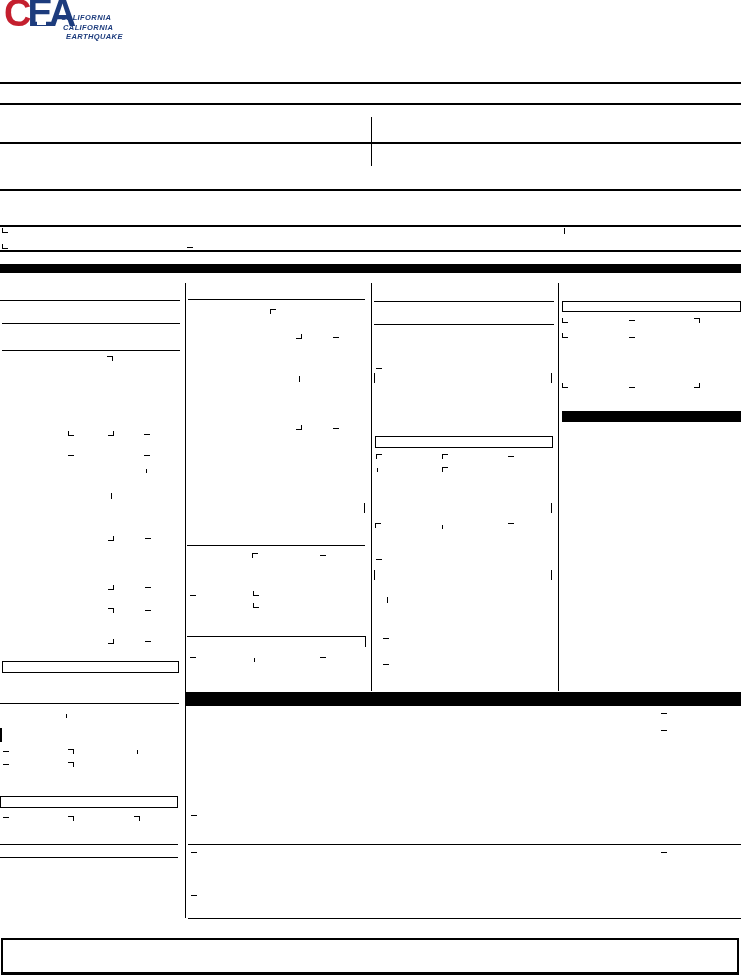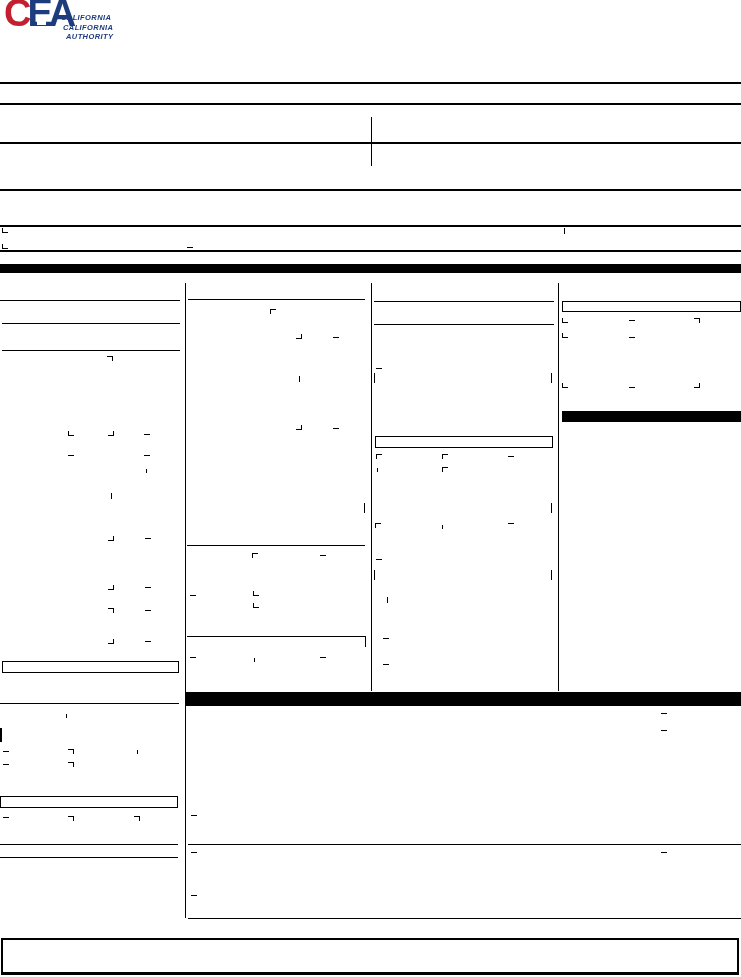--- a/index.html
+++ b/index.html
@@ -50,21 +50,21 @@
 <div class="page">
 
   <div class="logo">
     <div class="monogram">
       <span class="mc" style="color: rgb(196, 31, 46);">C</span><span class="me" style="color: rgb(29, 60, 125);">E</span><span class="ma" style="color: rgb(29, 60, 125);">A</span>
       <span class="house"></span>
     </div>
     <div class="tagline" style="color: rgb(29, 60, 125); margin-top: 12px;">
       <div>CALIFORNIA</div>
       <div>CALIFORNIA</div>
-      <div>AUTHORITY</div>
+      <div>EARTHQUAKE</div>
     </div>
   </div>
 
   <div class="canvas">
       <div class="hline" style="left: 0px; top: 82px; width: 741px; height: 2px; background: rgb(0, 0, 0);"></div>
       <div class="hline" style="left: 0px; top: 103px; width: 741px; height: 2px; background: rgb(0, 0, 0);"></div>
       <div class="hline" style="left: 0px; top: 142px; width: 741px; height: 2px; background: rgb(0, 0, 0);"></div>
       <div class="hline" style="left: 0px; top: 189px; width: 741px; height: 2px; background: rgb(0, 0, 0);"></div>
       <div class="hline" style="left: 0px; top: 225px; width: 741px; height: 2px; background: rgb(0, 0, 0);"></div>
       <div class="hline" style="left: 0px; top: 250px; width: 741px; height: 2px; background: rgb(0, 0, 0);"></div>

